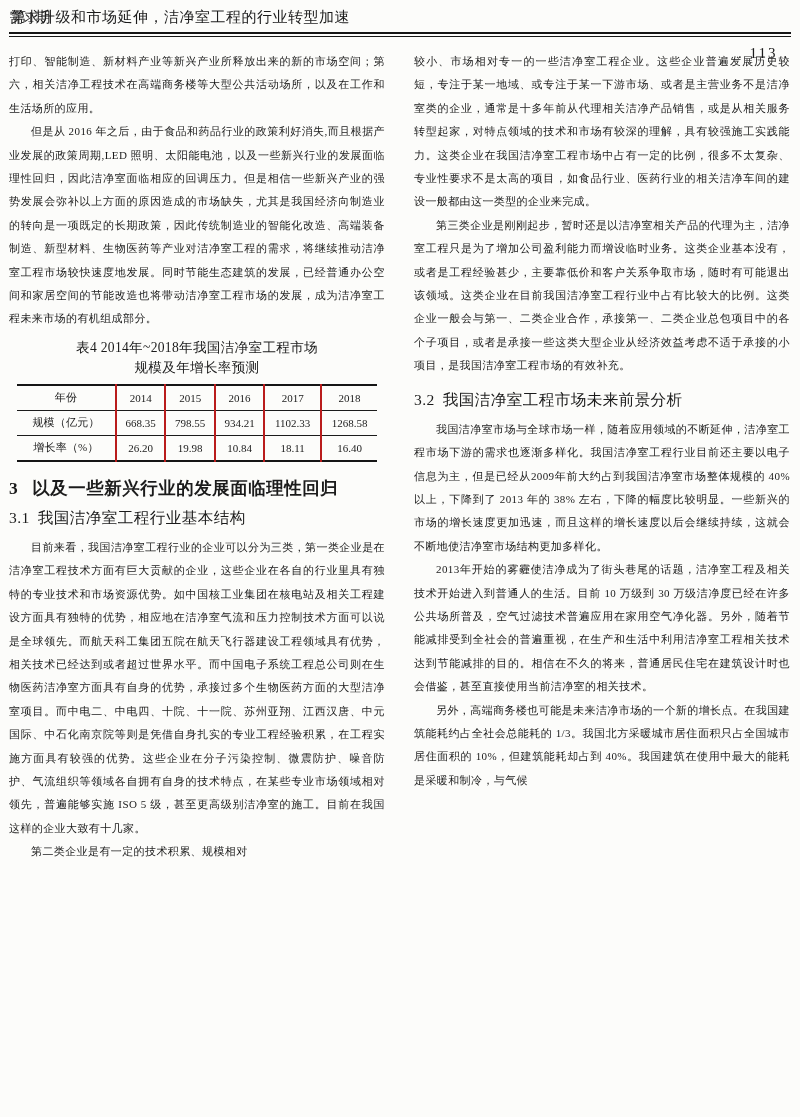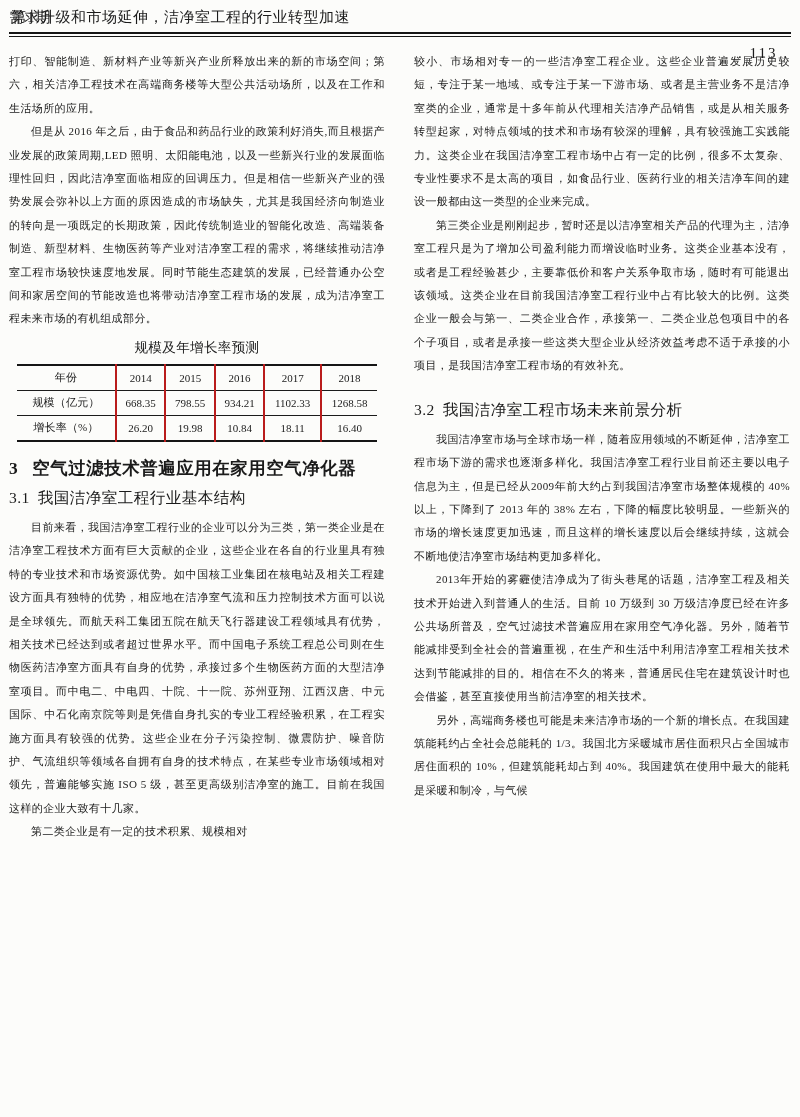--- a/index.html
+++ b/index.html
@@ -107,20 +107,21 @@
   </div>
   <div class="head-rule"></div>
 
   <div class="columns">
 
     <div class="col">
       <p class="body-text">打印、智能制造、新材料产业等新兴产业所释放出来的新的市场空间；第六，相关洁净工程技术在高端商务楼等大型公共活动场所，以及在工作和生活场所的应用。</p>
       <p class="body-text indent">但是从 2016 年之后，由于食品和药品行业的政策利好消失,而且根据产业发展的政策周期,LED 照明、太阳能电池，以及一些新兴行业的发展面临理性回归，因此洁净室面临相应的回调压力。但是相信一些新兴产业的强势发展会弥补以上方面的原因造成的市场缺失，尤其是我国经济向制造业的转向是一项既定的长期政策，因此传统制造业的智能化改造、高端装备制造、新型材料、生物医药等产业对洁净室工程的需求，将继续推动洁净室工程市场较快速度地发展。同时节能生态建筑的发展，已经普通办公空间和家居空间的节能改造也将带动洁净室工程市场的发展，成为洁净室工程未来市场的有机组成部分。</p>
 
       <div class="tbl-caption">
+        <div>表4  2014年~2018年我国洁净室工程市场</div>
         <div>规模及年增长率预测</div>
       </div>
 
       <table class="data-table">
         <tbody>
             <tr>
           <td class="rowhead">年份</td>
           <td>2014</td>
           <td>2015</td>
           <td>2016</td>
@@ -140,35 +141,35 @@
           <td>26.20</td>
           <td>19.98</td>
           <td>10.84</td>
           <td>18.11</td>
           <td>16.40</td>
         </tr>
       </tbody>
         </table>
 
       <div class="sec-heading">
-        <span class="secnum">3</span><span>空气过滤技术普遍应用在家用空气净化器</span>
+        <span class="secnum">3</span><span>以及一些新兴行业的发展面临理性回归</span>
       </div>
       <div class="subsec-heading">
         <span class="secnum">3.1</span><span>我国洁净室工程行业基本结构</span>
       </div>
 
       <p class="body-text indent">目前来看，我国洁净室工程行业的企业可以分为三类，第一类企业是在洁净室工程技术方面有巨大贡献的企业，这些企业在各自的行业里具有独特的专业技术和市场资源优势。如中国核工业集团在核电站及相关工程建设方面具有独特的优势，相应地在洁净室气流和压力控制技术方面可以说是全球领先。而航天科工集团五院在航天飞行器建设工程领域具有优势，相关技术已经达到或者超过世界水平。而中国电子系统工程总公司则在生物医药洁净室方面具有自身的优势，承接过多个生物医药方面的大型洁净室项目。而中电二、中电四、十院、十一院、苏州亚翔、江西汉唐、中元国际、中石化南京院等则是凭借自身扎实的专业工程经验积累，在工程实施方面具有较强的优势。这些企业在分子污染控制、微震防护、噪音防护、气流组织等领域各自拥有自身的技术特点，在某些专业市场领域相对领先，普遍能够实施 ISO 5 级，甚至更高级别洁净室的施工。目前在我国这样的企业大致有十几家。</p>
       <p class="body-text indent">第二类企业是有一定的技术积累、规模相对</p>
     </div>
 
     <div class="col">
       <p class="body-text">较小、市场相对专一的一些洁净室工程企业。这些企业普遍发展历史较短，专注于某一地域、或专注于某一下游市场、或者是主营业务不是洁净室类的企业，通常是十多年前从代理相关洁净产品销售，或是从相关服务转型起家，对特点领域的技术和市场有较深的理解，具有较强施工实践能力。这类企业在我国洁净室工程市场中占有一定的比例，很多不太复杂、专业性要求不是太高的项目，如食品行业、医药行业的相关洁净车间的建设一般都由这一类型的企业来完成。</p>
       <p class="body-text indent">第三类企业是刚刚起步，暂时还是以洁净室相关产品的代理为主，洁净室工程只是为了增加公司盈利能力而增设临时业务。这类企业基本没有，或者是工程经验甚少，主要靠低价和客户关系争取市场，随时有可能退出该领域。这类企业在目前我国洁净室工程行业中占有比较大的比例。这类企业一般会与第一、二类企业合作，承接第一、二类企业总包项目中的各个子项目，或者是承接一些这类大型企业从经济效益考虑不适于承接的小项目，是我国洁净室工程市场的有效补充。</p>
 
-      <div class="subsec-heading" style="margin-top:20px;">
+      <div class="subsec-heading" style="margin-top:10px;">
         <span class="secnum">3.2</span><span>我国洁净室工程市场未来前景分析</span>
       </div>
 
       <p class="body-text indent">我国洁净室市场与全球市场一样，随着应用领域的不断延伸，洁净室工程市场下游的需求也逐渐多样化。我国洁净室工程行业目前还主要以电子信息为主，但是已经从2009年前大约占到我国洁净室市场整体规模的 40% 以上，下降到了 2013 年的 38% 左右，下降的幅度比较明显。一些新兴的市场的增长速度更加迅速，而且这样的增长速度以后会继续持续，这就会不断地使洁净室市场结构更加多样化。</p>
       <p class="body-text indent">2013年开始的雾霾使洁净成为了街头巷尾的话题，洁净室工程及相关技术开始进入到普通人的生活。目前 10 万级到 30 万级洁净度已经在许多公共场所普及，空气过滤技术普遍应用在家用空气净化器。另外，随着节能减排受到全社会的普遍重视，在生产和生活中利用洁净室工程相关技术达到节能减排的目的。相信在不久的将来，普通居民住宅在建筑设计时也会借鉴，甚至直接使用当前洁净室的相关技术。</p>
       <p class="body-text indent">另外，高端商务楼也可能是未来洁净市场的一个新的增长点。在我国建筑能耗约占全社会总能耗的 1/3。我国北方采暖城市居住面积只占全国城市居住面积的 10%，但建筑能耗却占到 40%。我国建筑在使用中最大的能耗是采暖和制冷，与气候</p>
     </div>
 
   </div>
 </div>

